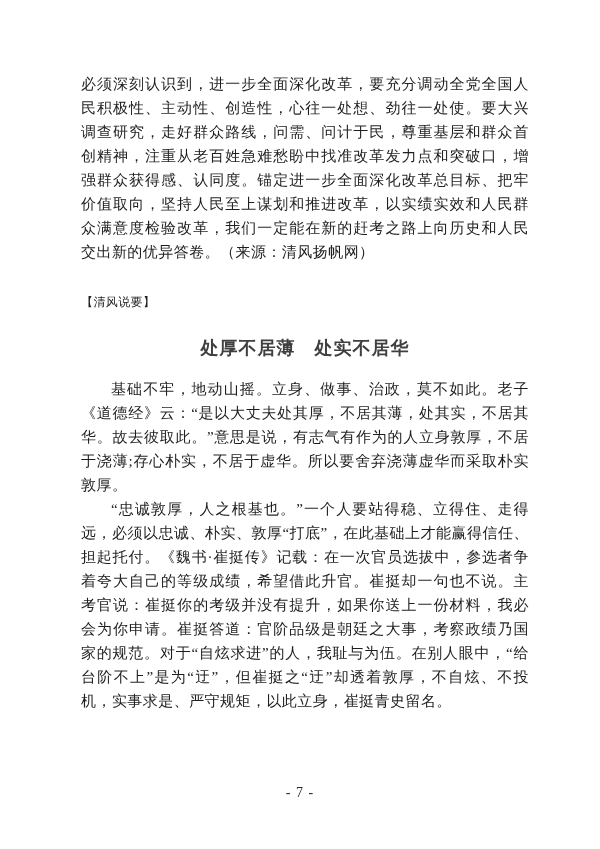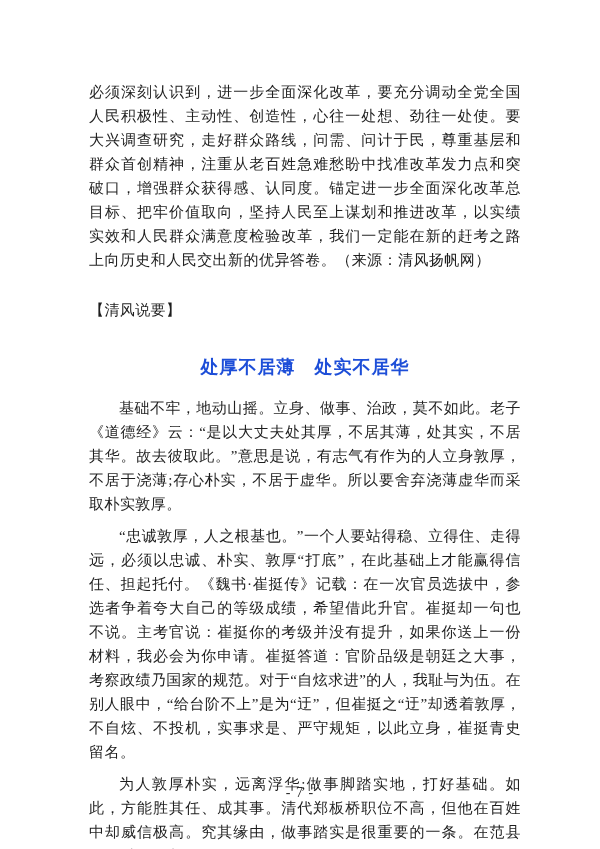--- a/index.html
+++ b/index.html
@@ -16,46 +16,46 @@
     font-family: "Liberation Serif", "DejaVu Serif", serif;
     color: #1e1e1e;
   }
   .content {
     position: absolute;
     left: 81px;
     top: 72px;
     width: 448px;
   }
   .body-para {
-    margin: 8px;
+    margin: 0;
     font-size: 15px;
     line-height: 24px;
     letter-spacing: 0.45px;
     text-align: justify;
     text-justify: inter-ideograph;
   }
   .indent {
     text-indent: 2em;
     font-family: Liberation Serif, serif;
   }
   .section-label {
     margin-top: 26px;
-    font-size: 15px;
+    font-size: 12px;
     line-height: 24px;
     letter-spacing: 0.4px;
   }
   .article-title {
-    margin-top: 32px;
+    margin-top: 21px;
     margin-bottom: 16px;
     text-align: center;
     font-weight: bold;
     font-size: 18px;
     line-height: 26px;
     letter-spacing: 1px;
-    color: #1d4ed8;
+    color: #404040;
   }
   .page-footer {
     position: absolute;
     left: 0;
     right: 0;
     top: 785px;
     text-align: center;
     font-size: 14px;
     letter-spacing: 1px;
     color: #2a2a2a;
@@ -70,18 +70,17 @@
     <p class="body-para">必须深刻认识到，进一步全面深化改革，要充分调动全党全国人民积极性、主动性、创造性，心往一处想、劲往一处使。要大兴调查研究，走好群众路线，问需、问计于民，尊重基层和群众首创精神，注重从老百姓急难愁盼中找准改革发力点和突破口，增强群众获得感、认同度。锚定进一步全面深化改革总目标、把牢价值取向，坚持人民至上谋划和推进改革，以实绩实效和人民群众满意度检验改革，我们一定能在新的赶考之路上向历史和人民交出新的优异答卷。（来源：清风扬帆网）</p>
 
     <p class="body-para section-label">【清风说要】</p>
 
     <h1 class="article-title">处厚不居薄　处实不居华</h1>
 
     <p class="body-para indent">基础不牢，地动山摇。立身、做事、治政，莫不如此。老子《道德经》云：“是以大丈夫处其厚，不居其薄，处其实，不居其华。故去彼取此。”意思是说，有志气有作为的人立身敦厚，不居于浇薄;存心朴实，不居于虚华。所以要舍弃浇薄虚华而采取朴实敦厚。</p>
 
     <p class="body-para indent">“忠诚敦厚，人之根基也。”一个人要站得稳、立得住、走得远，必须以忠诚、朴实、敦厚“打底”，在此基础上才能赢得信任、担起托付。《魏书·崔挺传》记载：在一次官员选拔中，参选者争着夸大自己的等级成绩，希望借此升官。崔挺却一句也不说。主考官说：崔挺你的考级并没有提升，如果你送上一份材料，我必会为你申请。崔挺答道：官阶品级是朝廷之大事，考察政绩乃国家的规范。对于“自炫求进”的人，我耻与为伍。在别人眼中，“给台阶不上”是为“迂”，但崔挺之“迂”却透着敦厚，不自炫、不投机，实事求是、严守规矩，以此立身，崔挺青史留名。</p>
 
-    <p class="body-para indent">为人敦厚朴实，远离浮华;做事脚踏实地，打好基础。如此，方能胜其任、成其事。清代郑板桥职位不高，但他在百姓中却威信极高。究其缘由，做事踏实是很重要的一条。在范县任职时，他常</p>
 
   </div>
 
   <div class="page-footer">- 7 -</div>
 </div>
 
 </body></html>

